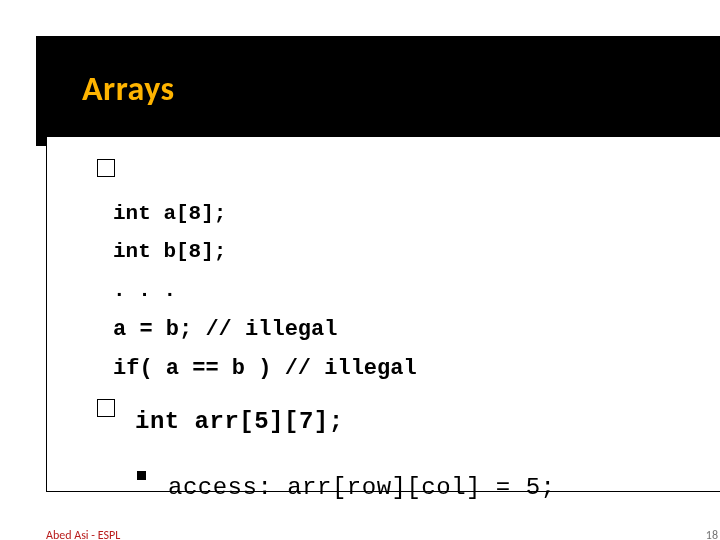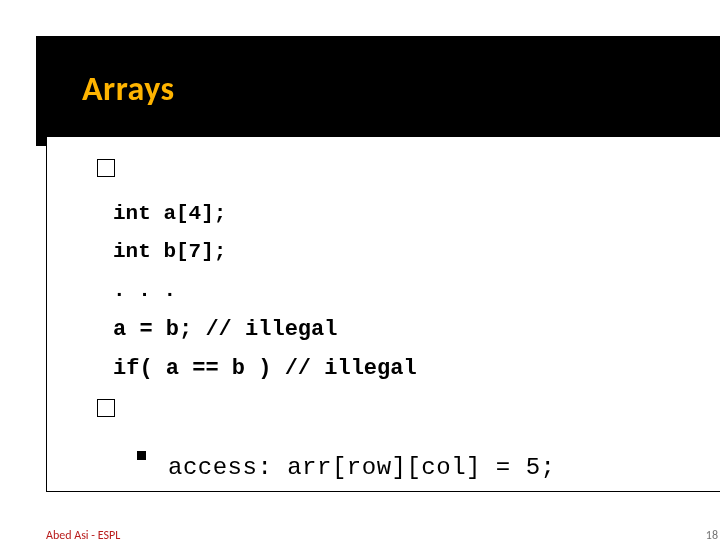--- a/index.html
+++ b/index.html
@@ -84,30 +84,31 @@
 <div class="header">
   <div class="title">Arrays</div>
 </div>
 
 <div class="content">
 
   <div class="block1">
     <div class="row">
       <span class="bullet-box"></span>
     </div>
-    <div class="indent-code code">int a[4];</div>
-    <div class="indent-code code">int b[7];</div>
+    <div class="indent-code code">int a[8];</div>
+    <div class="indent-code code">int b[8];</div>
     <div class="indent-code code">. . .</div>
     <div class="indent-code code smaller">a = b; // illegal</div>
     <div class="indent-code code smaller">if( a == b ) // illegal</div>
   </div>
 
   <div>
     <div class="row">
       <span class="bullet-box"></span>
+      <span class="bigline code">int arr[5][7];</span>
     </div>
     <div class="indent-sub">
       <span class="bullet-sq"></span>
       <span class="bigline">access: arr[row][col] = 5;</span>
     </div>
   </div>
 
 </div>
 
 <div class="footer-left">Abed Asi - ESPL</div>

